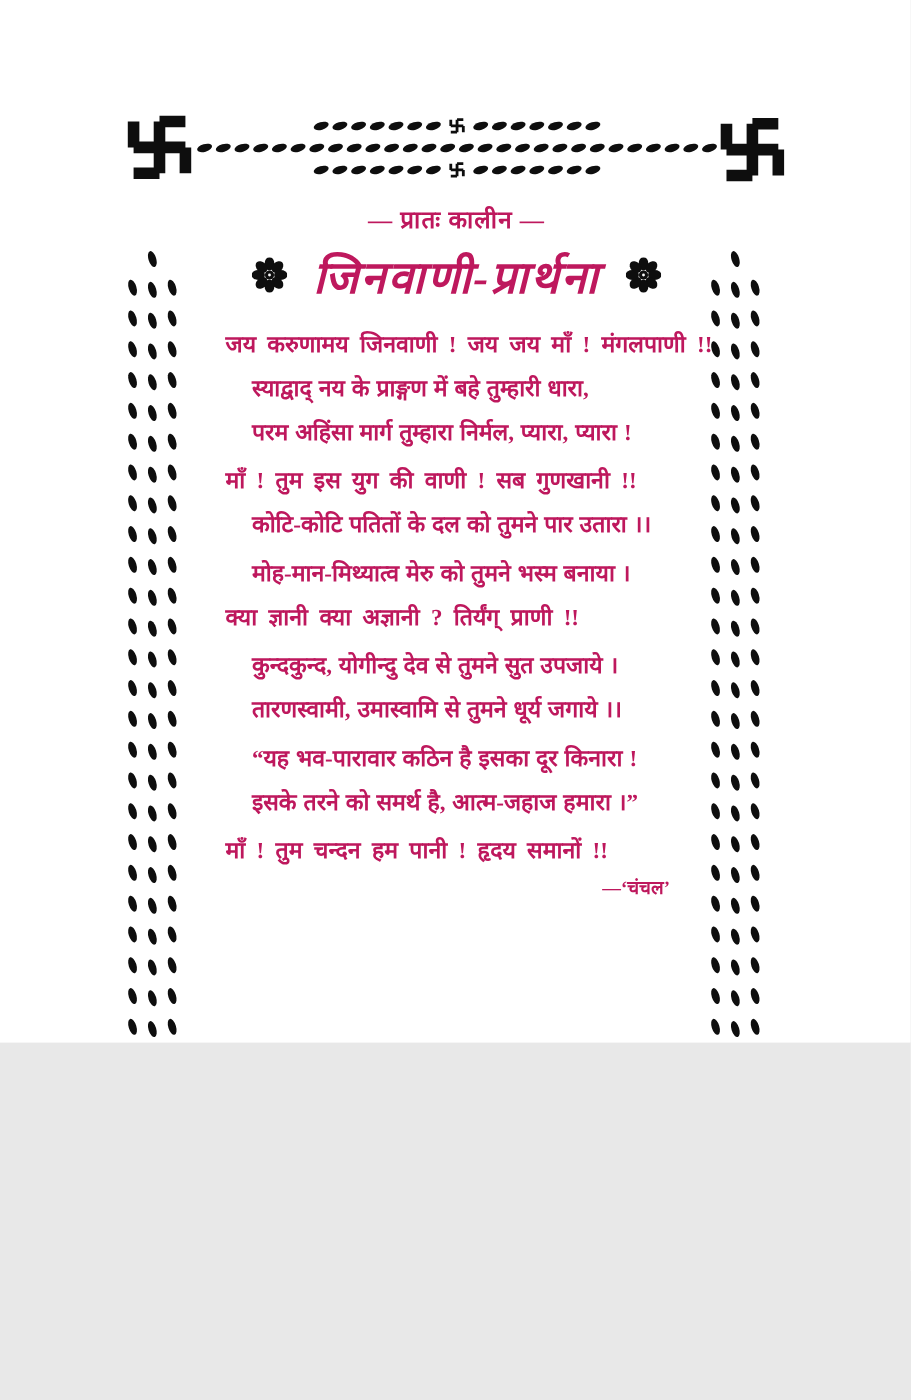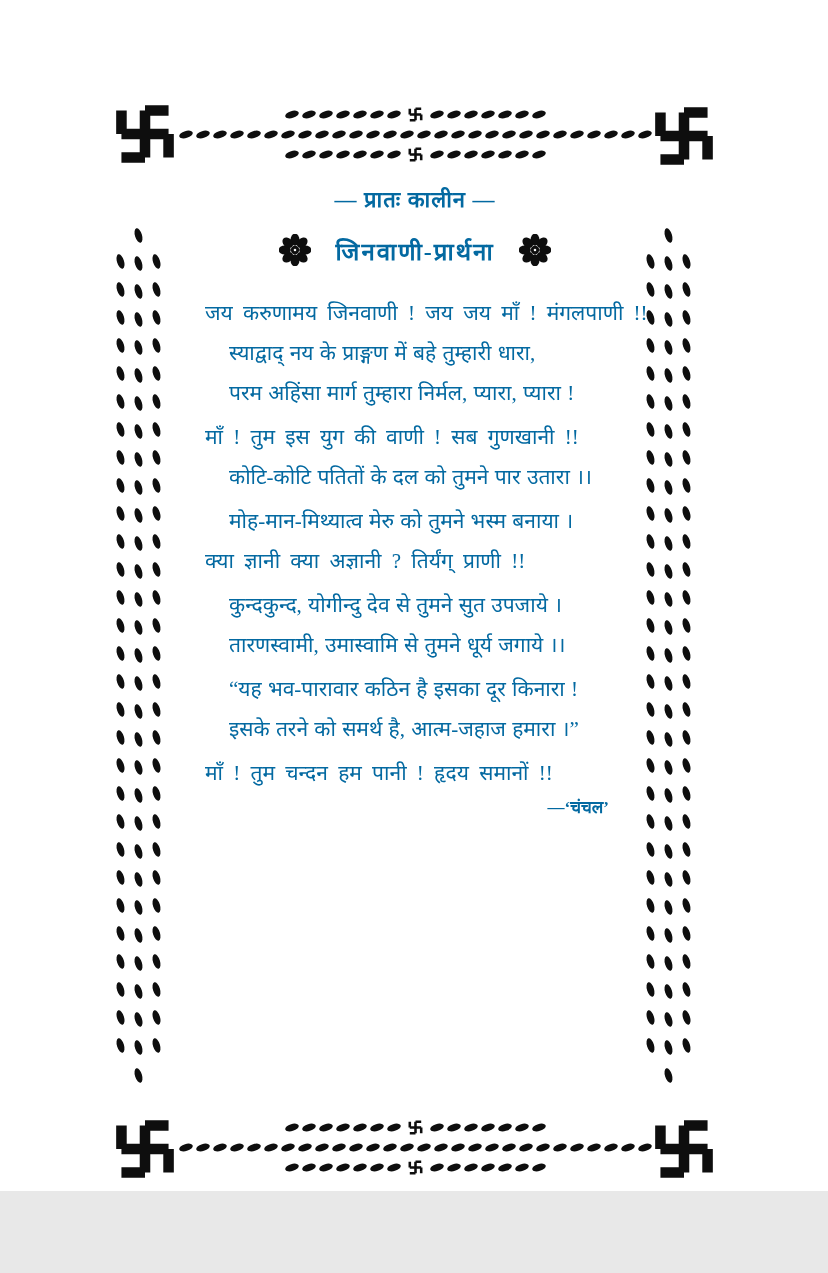--- a/index.html
+++ b/index.html
@@ -1,18 +1,18 @@
 <!DOCTYPE html>
 <html><head>
 <meta charset="utf-8">
 <style>
   html,body{margin:0;padding:0;background:#e8e8e8;}
   .page{
-    position:relative;width:828px;height:1191px;margin:0 auto;
-    background:#ffffff;color:#0369a1;overflow:hidden;
+    position:relative;width:828px;height:948px;margin:0 auto;
+    background:#ffffff;color:#be185d;overflow:hidden;
     font-family:"Liberation Serif","DejaVu Serif",serif;
   }
   
   .corner{position:absolute;width:62px;height:66px;}
   .corner svg{width:100%;height:100%;display:block;}
   .corner.tl{left:114px;top:101px;}
   .corner.tr{left:653px;top:103px;}
   .corner.bl{left:114px;top:1116px;}
   .corner.br{left:653px;top:1116px;}
   
@@ -27,27 +27,27 @@
   .vband{position:absolute;top:254px;display:flex;gap:11px;}
   .vband.left{left:117px;}
   .vband.right{left:647px;}
   .vcol{display:flex;flex-direction:column;gap:13px;}
   .vcol.mid{margin-top:-26px;}
   .leaf-v{display:inline-block;width:7px;height:15px;background:#0e0e0e;border-radius:50%;transform:rotate(-17deg);}
   
   .content{position:absolute;left:205px;top:186px;width:420px;}
   .section-header{text-align:center;font-size:22px;font-weight:bold;letter-spacing:1px;line-height:28px;}
   .title-row{display:flex;justify-content:center;align-items:center;gap:24px;margin-top:13px;height:46px;}
-  .title-row h1{margin:0;font-size:24px;font-weight:bold;letter-spacing:2px;}
+  .title-row h1{margin:0;font-size:41px;font-weight:bold;letter-spacing:2px;font-style:italic;}
   .flower{width:32px;height:32px;flex:0 0 auto;}
   .flower svg{width:100%;height:100%;display:block;}
   .poem{margin-top:20px;}
   .stanza{margin-top:4px;}
   .stanza:first-child{margin-top:0;}
-  .line{font-size:21px;font-weight:normal;line-height:40px;white-space:nowrap;}
+  .line{font-size:21px;font-weight:bold;line-height:40px;white-space:nowrap;}
   .line.head{word-spacing:5px;}
   .line.cont{margin-left:24px;word-spacing:1px;}
   .signature{text-align:right;padding-right:16px;font-size:17px;font-weight:bold;line-height:30px;margin-top:0px;}
 </style>
 </head>
 <body>
 
 <div class="page">
 
   <div class="corner tl">

